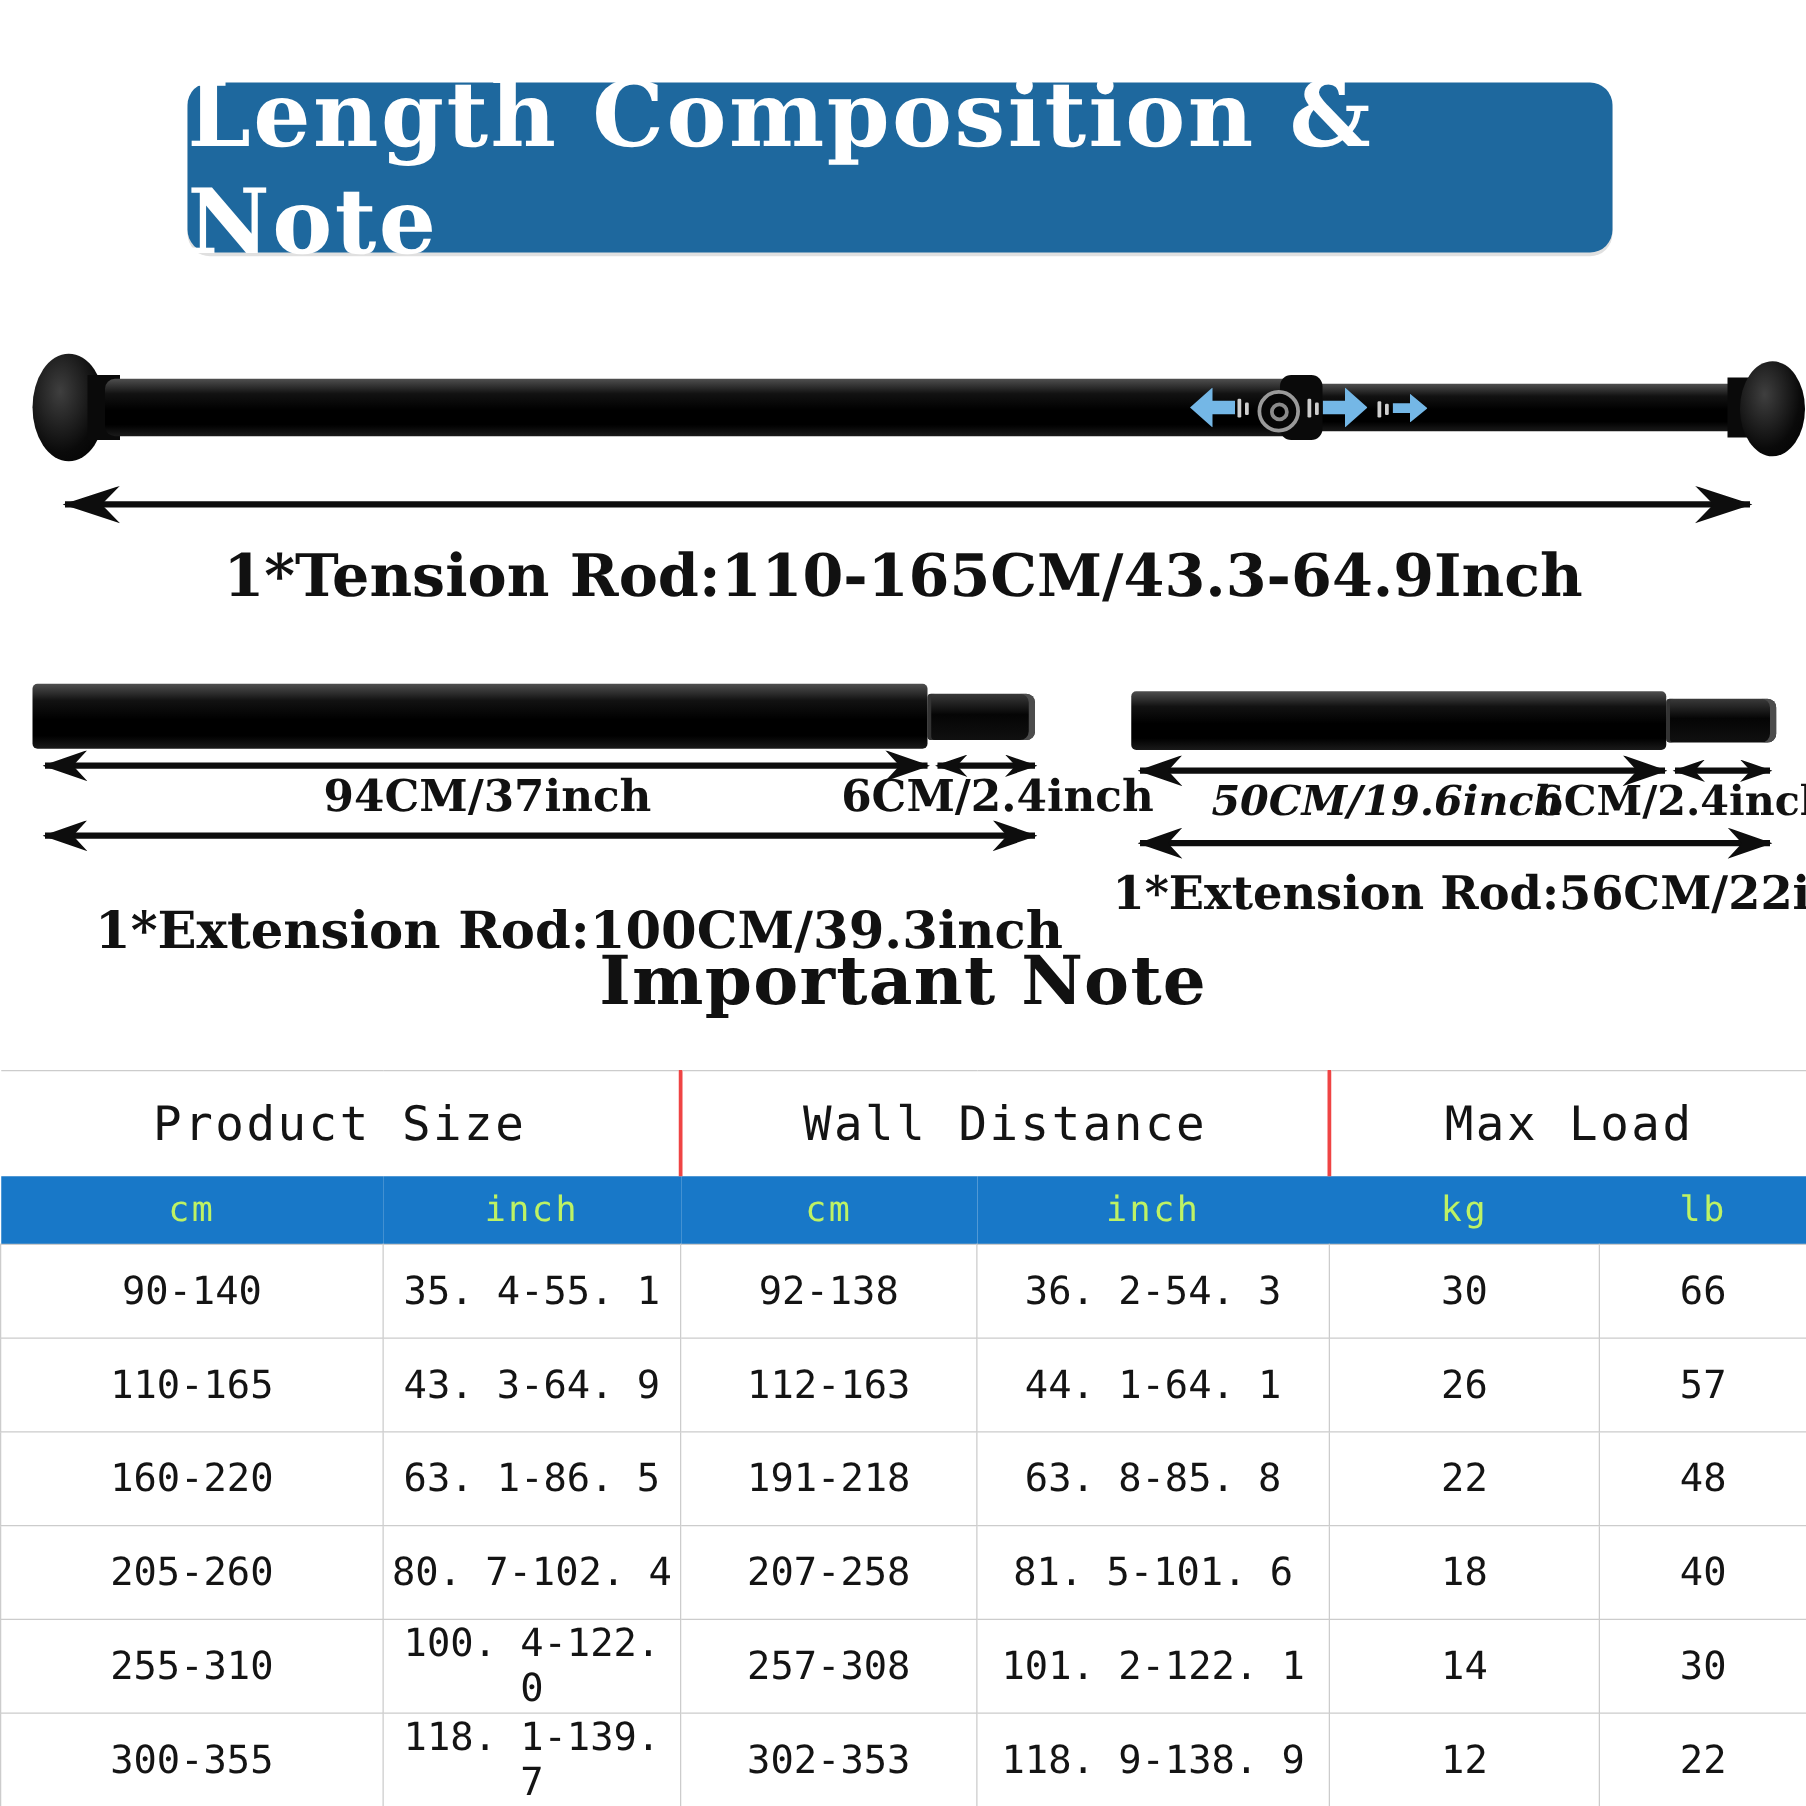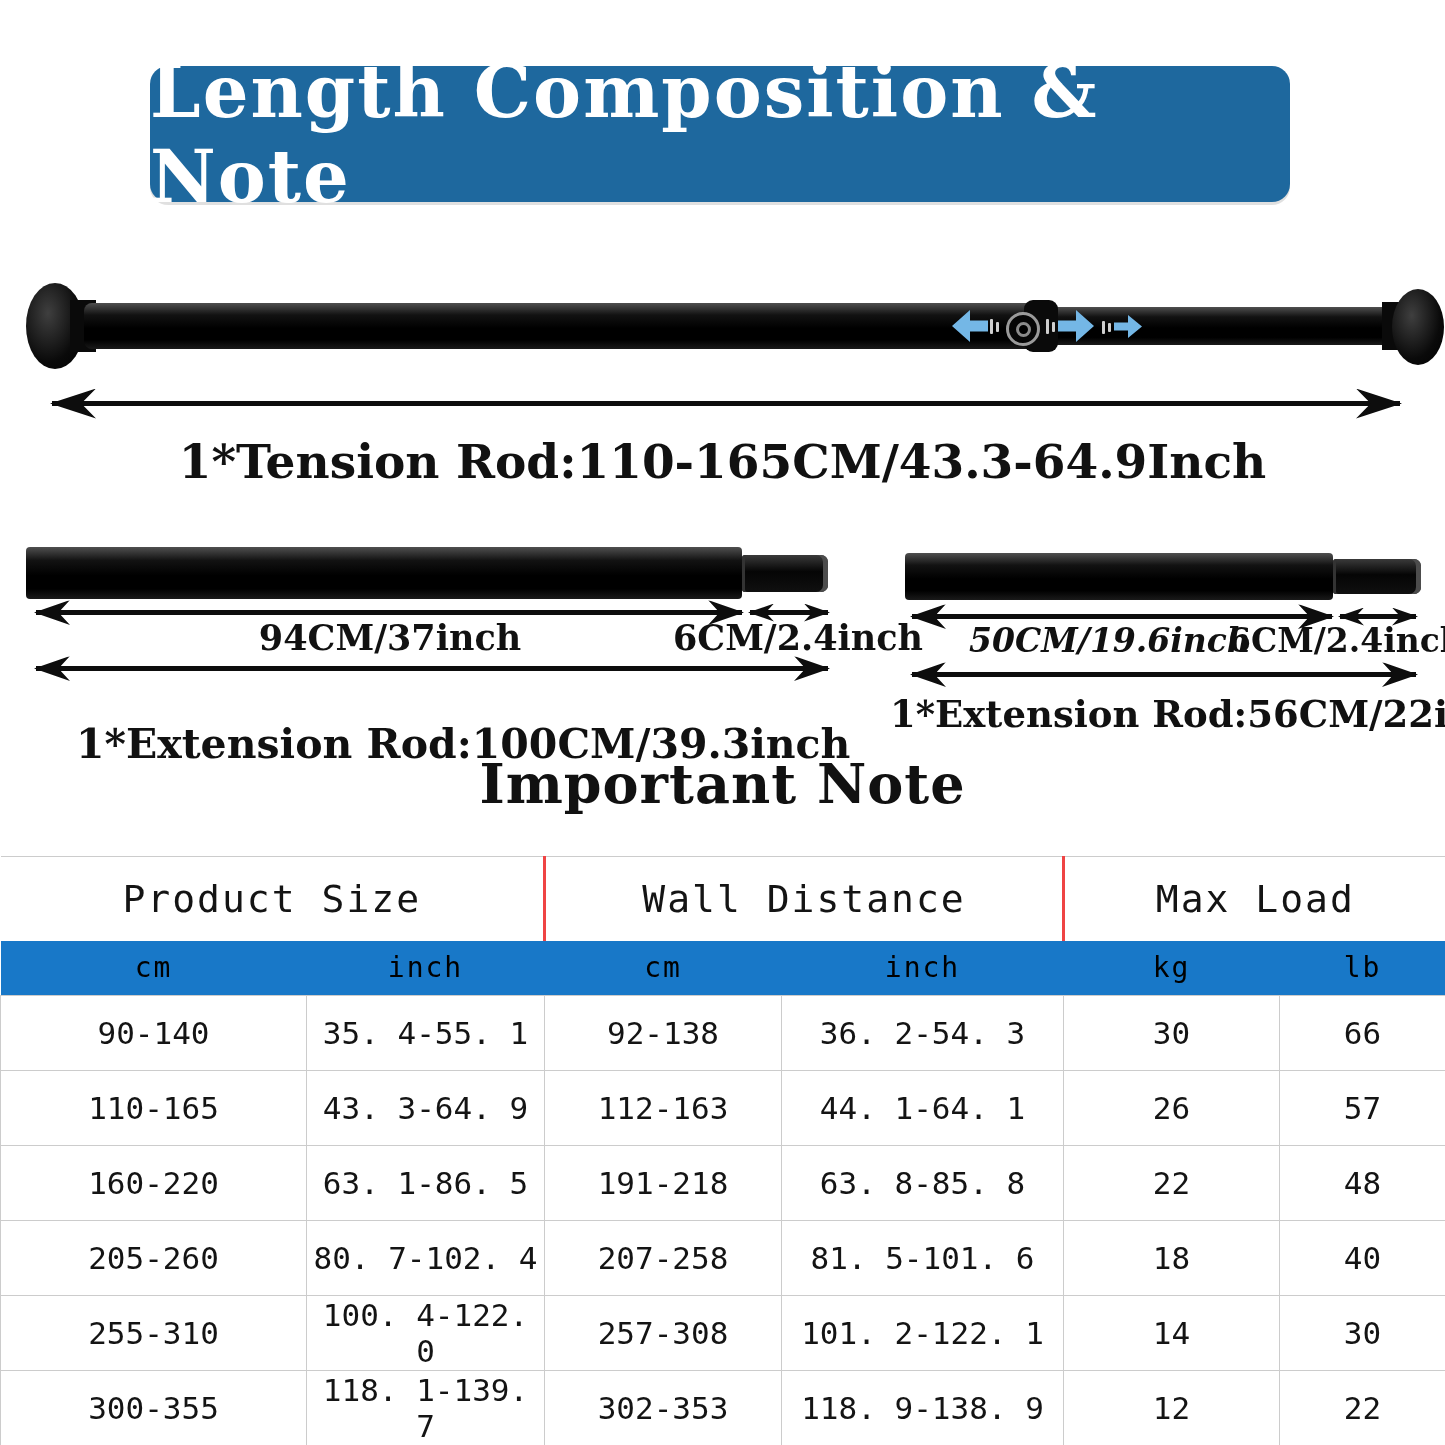--- a/index.html
+++ b/index.html
@@ -43,21 +43,21 @@
   .lbl{position:absolute;text-align:center;color:#111;font-weight:bold;white-space:nowrap;}
 
   
   table.spec{position:absolute;left:0;top:856px;width:1445px;border-collapse:collapse;table-layout:fixed;
              font-family:"DejaVu Sans Mono", monospace;color:#141414;}
   table.spec td,table.spec th{padding:0;text-align:center;vertical-align:middle;font-weight:normal;}
   tr.grouprow{height:84px;border-top:1px solid #cccccc;}
   tr.grouprow th{font-size:38px;letter-spacing:2px;}
   tr.grouprow th + th{border-left:3px solid #ef4444;}
   tr.unitrow{height:55px;background:#1878c8;}
-  tr.unitrow td{color:#000000;font-size:28px;letter-spacing:2px;}
+  tr.unitrow td{color:#bef264;font-size:28px;letter-spacing:2px;}
   tr.datarow{height:75px;}
   tr.datarow td{border:1px solid #cccccc;font-size:31px;letter-spacing:0px;}
 </style>
 </head>
 <body>
 
 <div class="page">
 
   <div class="banner">
     <span>Length Composition &amp; Note</span>

